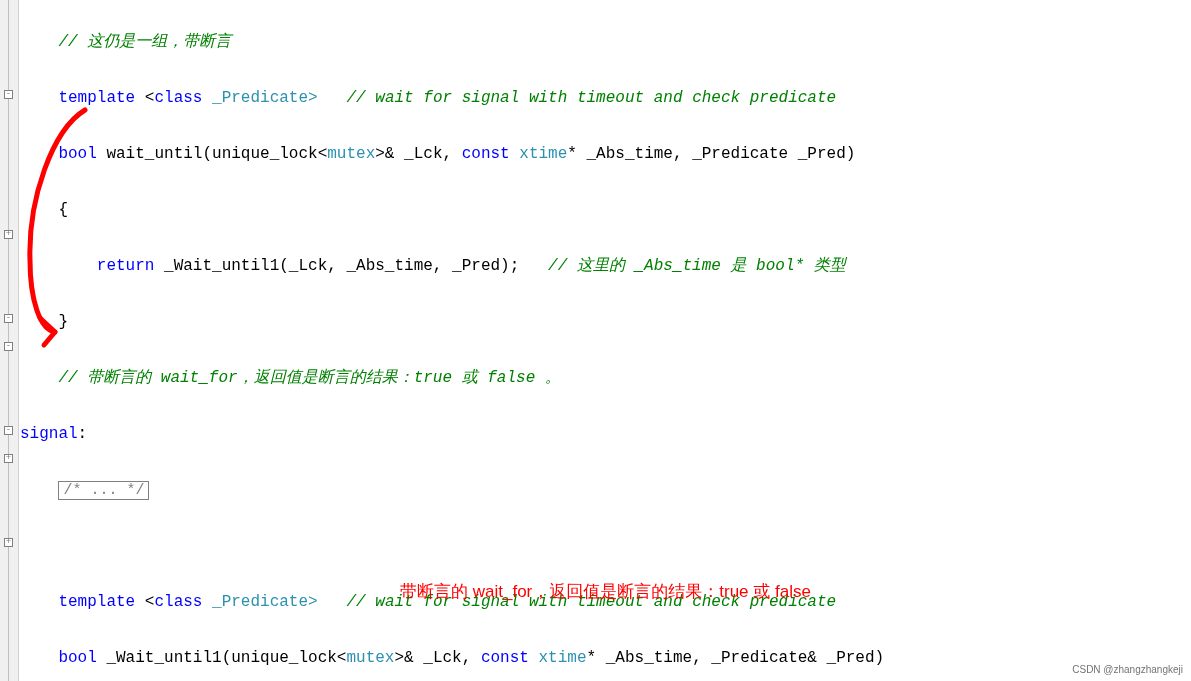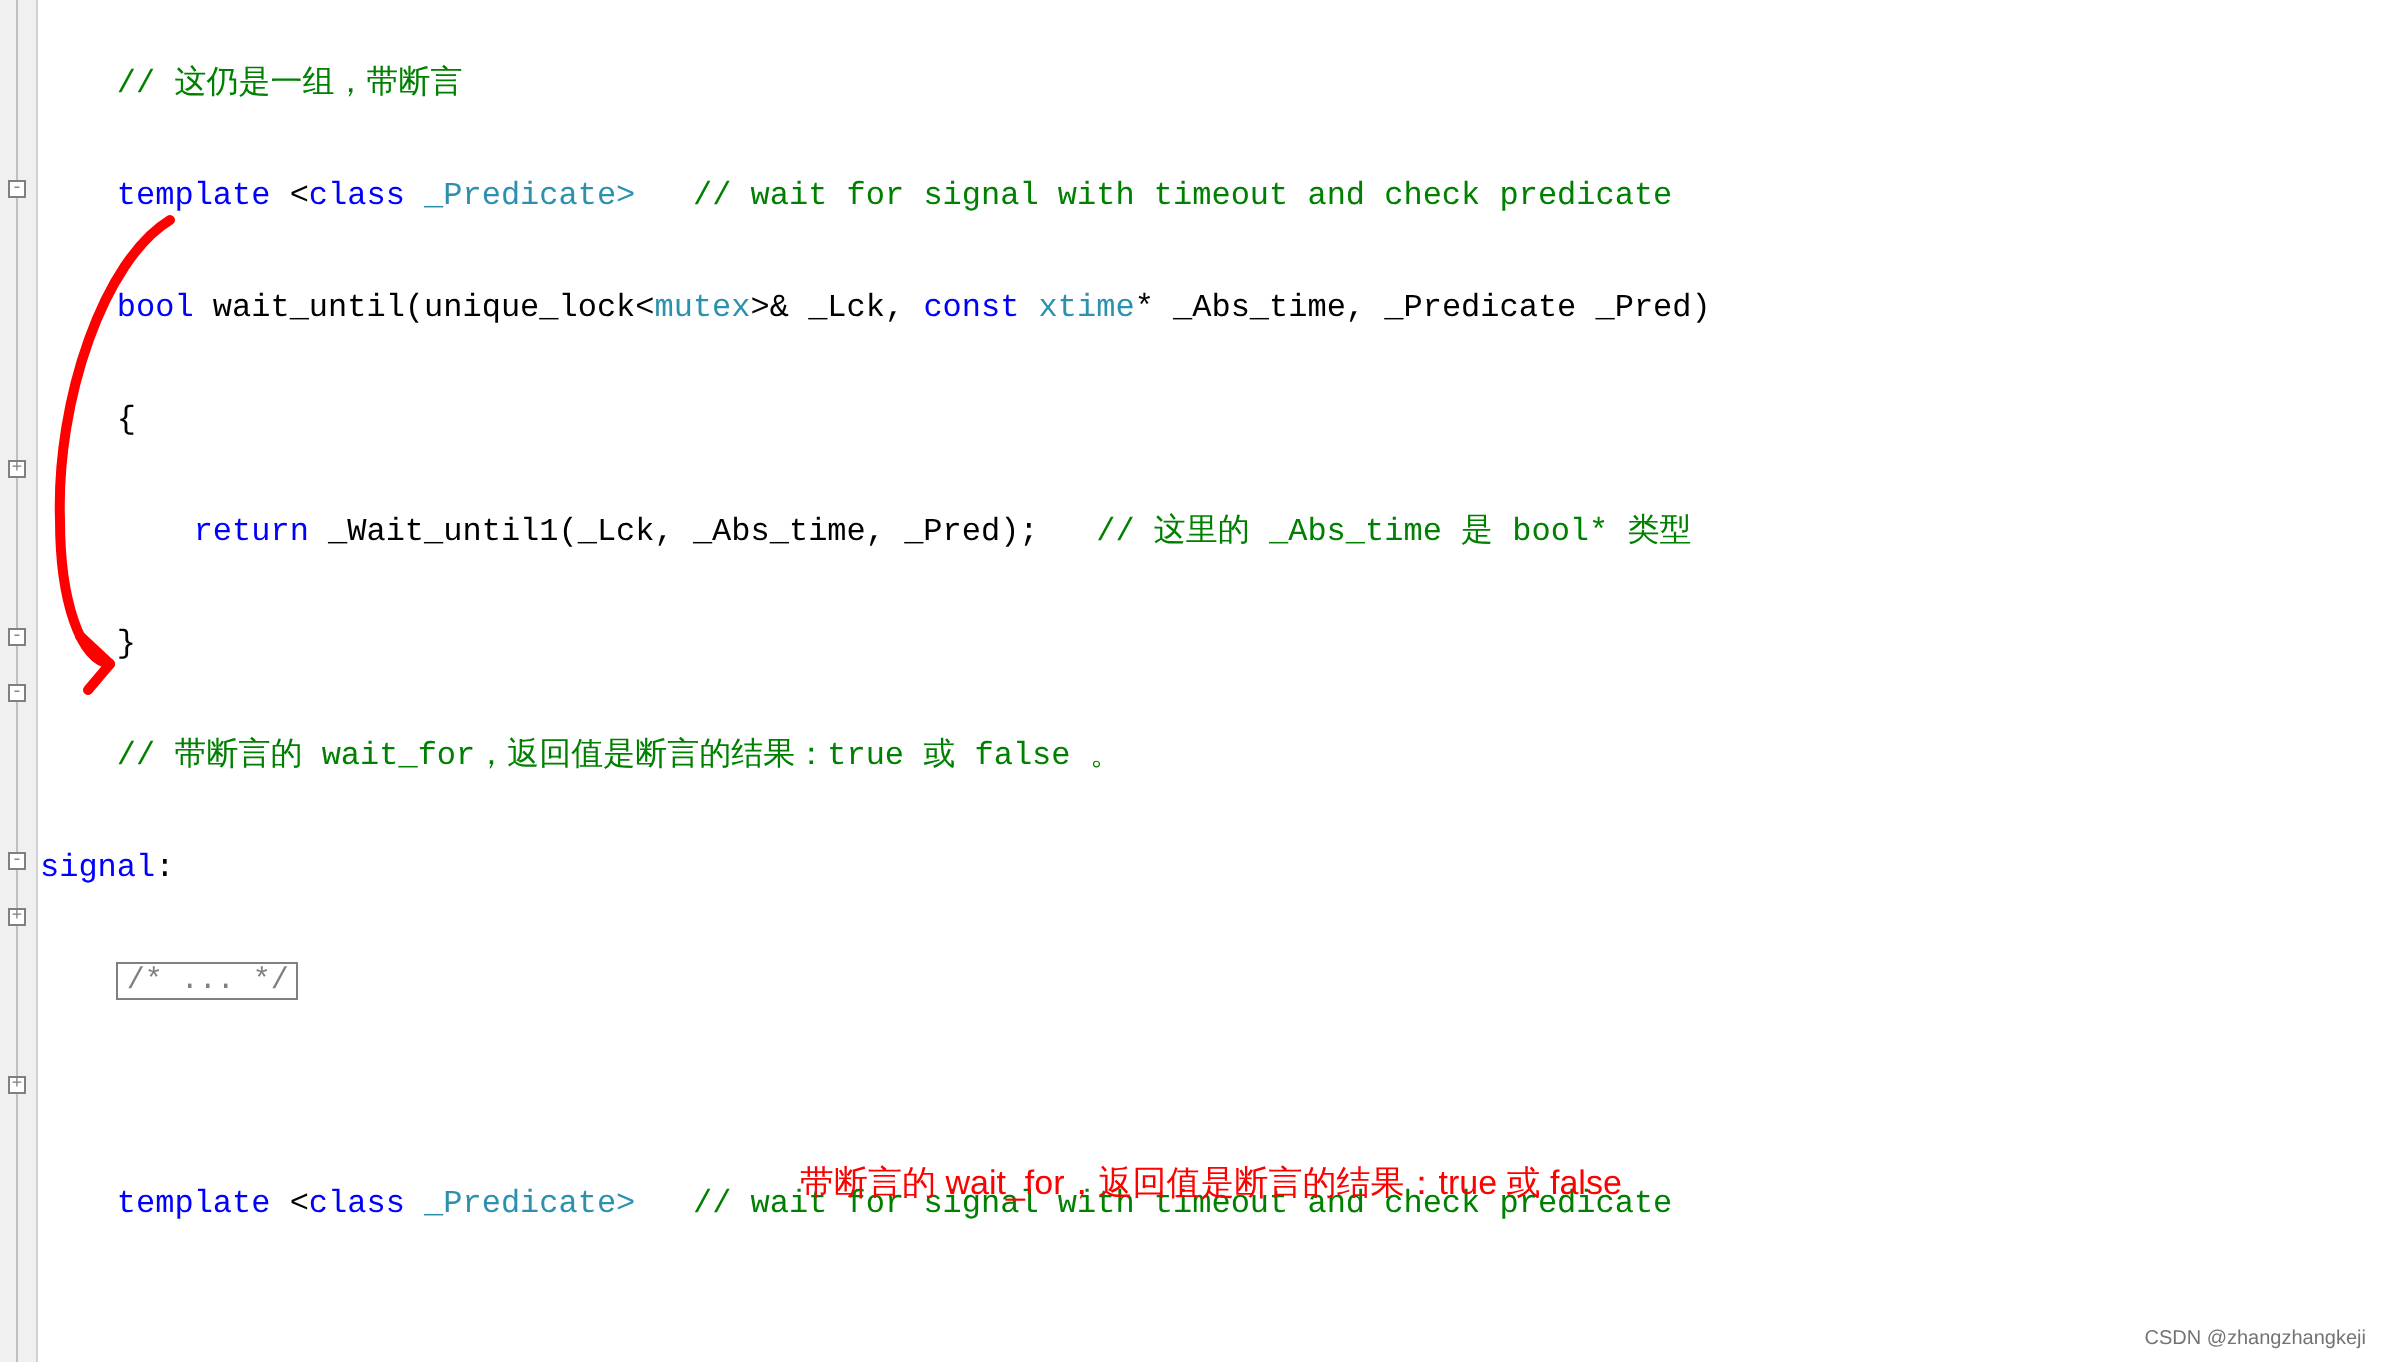--- a/index.html
+++ b/index.html
@@ -42,21 +42,21 @@
     background: #c0c0c0;
   }
   .code {
     position: absolute;
     left: 20px;
     top: 0;
     white-space: pre;
     line-height: 28px;
   }
   .line { display: block; height: 28px; }
-  .c-comment { color: #008000; }
+  .c-comment { color: #008000; font-style: italic; }
   .c-keyword { color: #0000ff; }
   .c-type    { color: #2b91af; text-align: center; }
   .c-text    { color: #000000; }
   .collapsed {
     border: 1px solid #808080;
     color: #808080;
     padding: 0 4px;
     font-size: 15px;
   }
   .red-note {
@@ -104,20 +104,21 @@
 <span class="line"><span>    </span><span class="c-keyword">template</span><span class="c-text"> &lt;</span><span class="c-keyword">class</span><span class="c-type"> _Predicate&gt;   </span><span class="c-comment">// wait for signal with timeout and check predicate</span></span>
 <span class="line"><span>    </span><span class="c-keyword">bool</span><span class="c-text"> wait_until(unique_lock&lt;</span><span class="c-type">mutex</span><span class="c-text">&gt;&amp; _Lck, </span><span class="c-keyword">const</span><span class="c-type"> xtime</span><span class="c-text">* _Abs_time, _Predicate _Pred)</span></span>
 <span class="line"><span>    </span><span class="c-text">{</span></span>
 <span class="line"><span>        </span><span class="c-keyword">return</span><span class="c-text"> _Wait_until1(_Lck, _Abs_time, _Pred);   </span><span class="c-comment">// 这里的 _Abs_time 是 bool* 类型</span></span>
 <span class="line"><span>    </span><span class="c-text">}</span></span>
 <span class="line"><span>    </span><span class="c-comment">// 带断言的 wait_for，返回值是断言的结果：true 或 false 。</span></span>
 <span class="line"><span class="c-keyword">signal</span><span class="c-text">:</span></span>
 <span class="line"><span>    </span><span class="collapsed">/* ... */</span></span>
 <span class="line"><span>    </span></span>
 <span class="line"><span>    </span><span class="c-keyword">template</span><span class="c-text"> &lt;</span><span class="c-keyword">class</span><span class="c-type"> _Predicate&gt;   </span><span class="c-comment">// wait for signal with timeout and check predicate</span></span>
+<span class="line"><span>    </span><span class="c-keyword">bool</span><span class="c-text"> _Wait_until1(unique_lock&lt;</span><span class="c-type">mutex</span><span class="c-text">&gt;&amp; _Lck, </span><span class="c-keyword">const</span><span class="c-type"> xtime</span><span class="c-text">* _Abs_time, _Predicate&amp; _Pred)</span></span>
 
 
 
 
 
 
 
 
 
 

